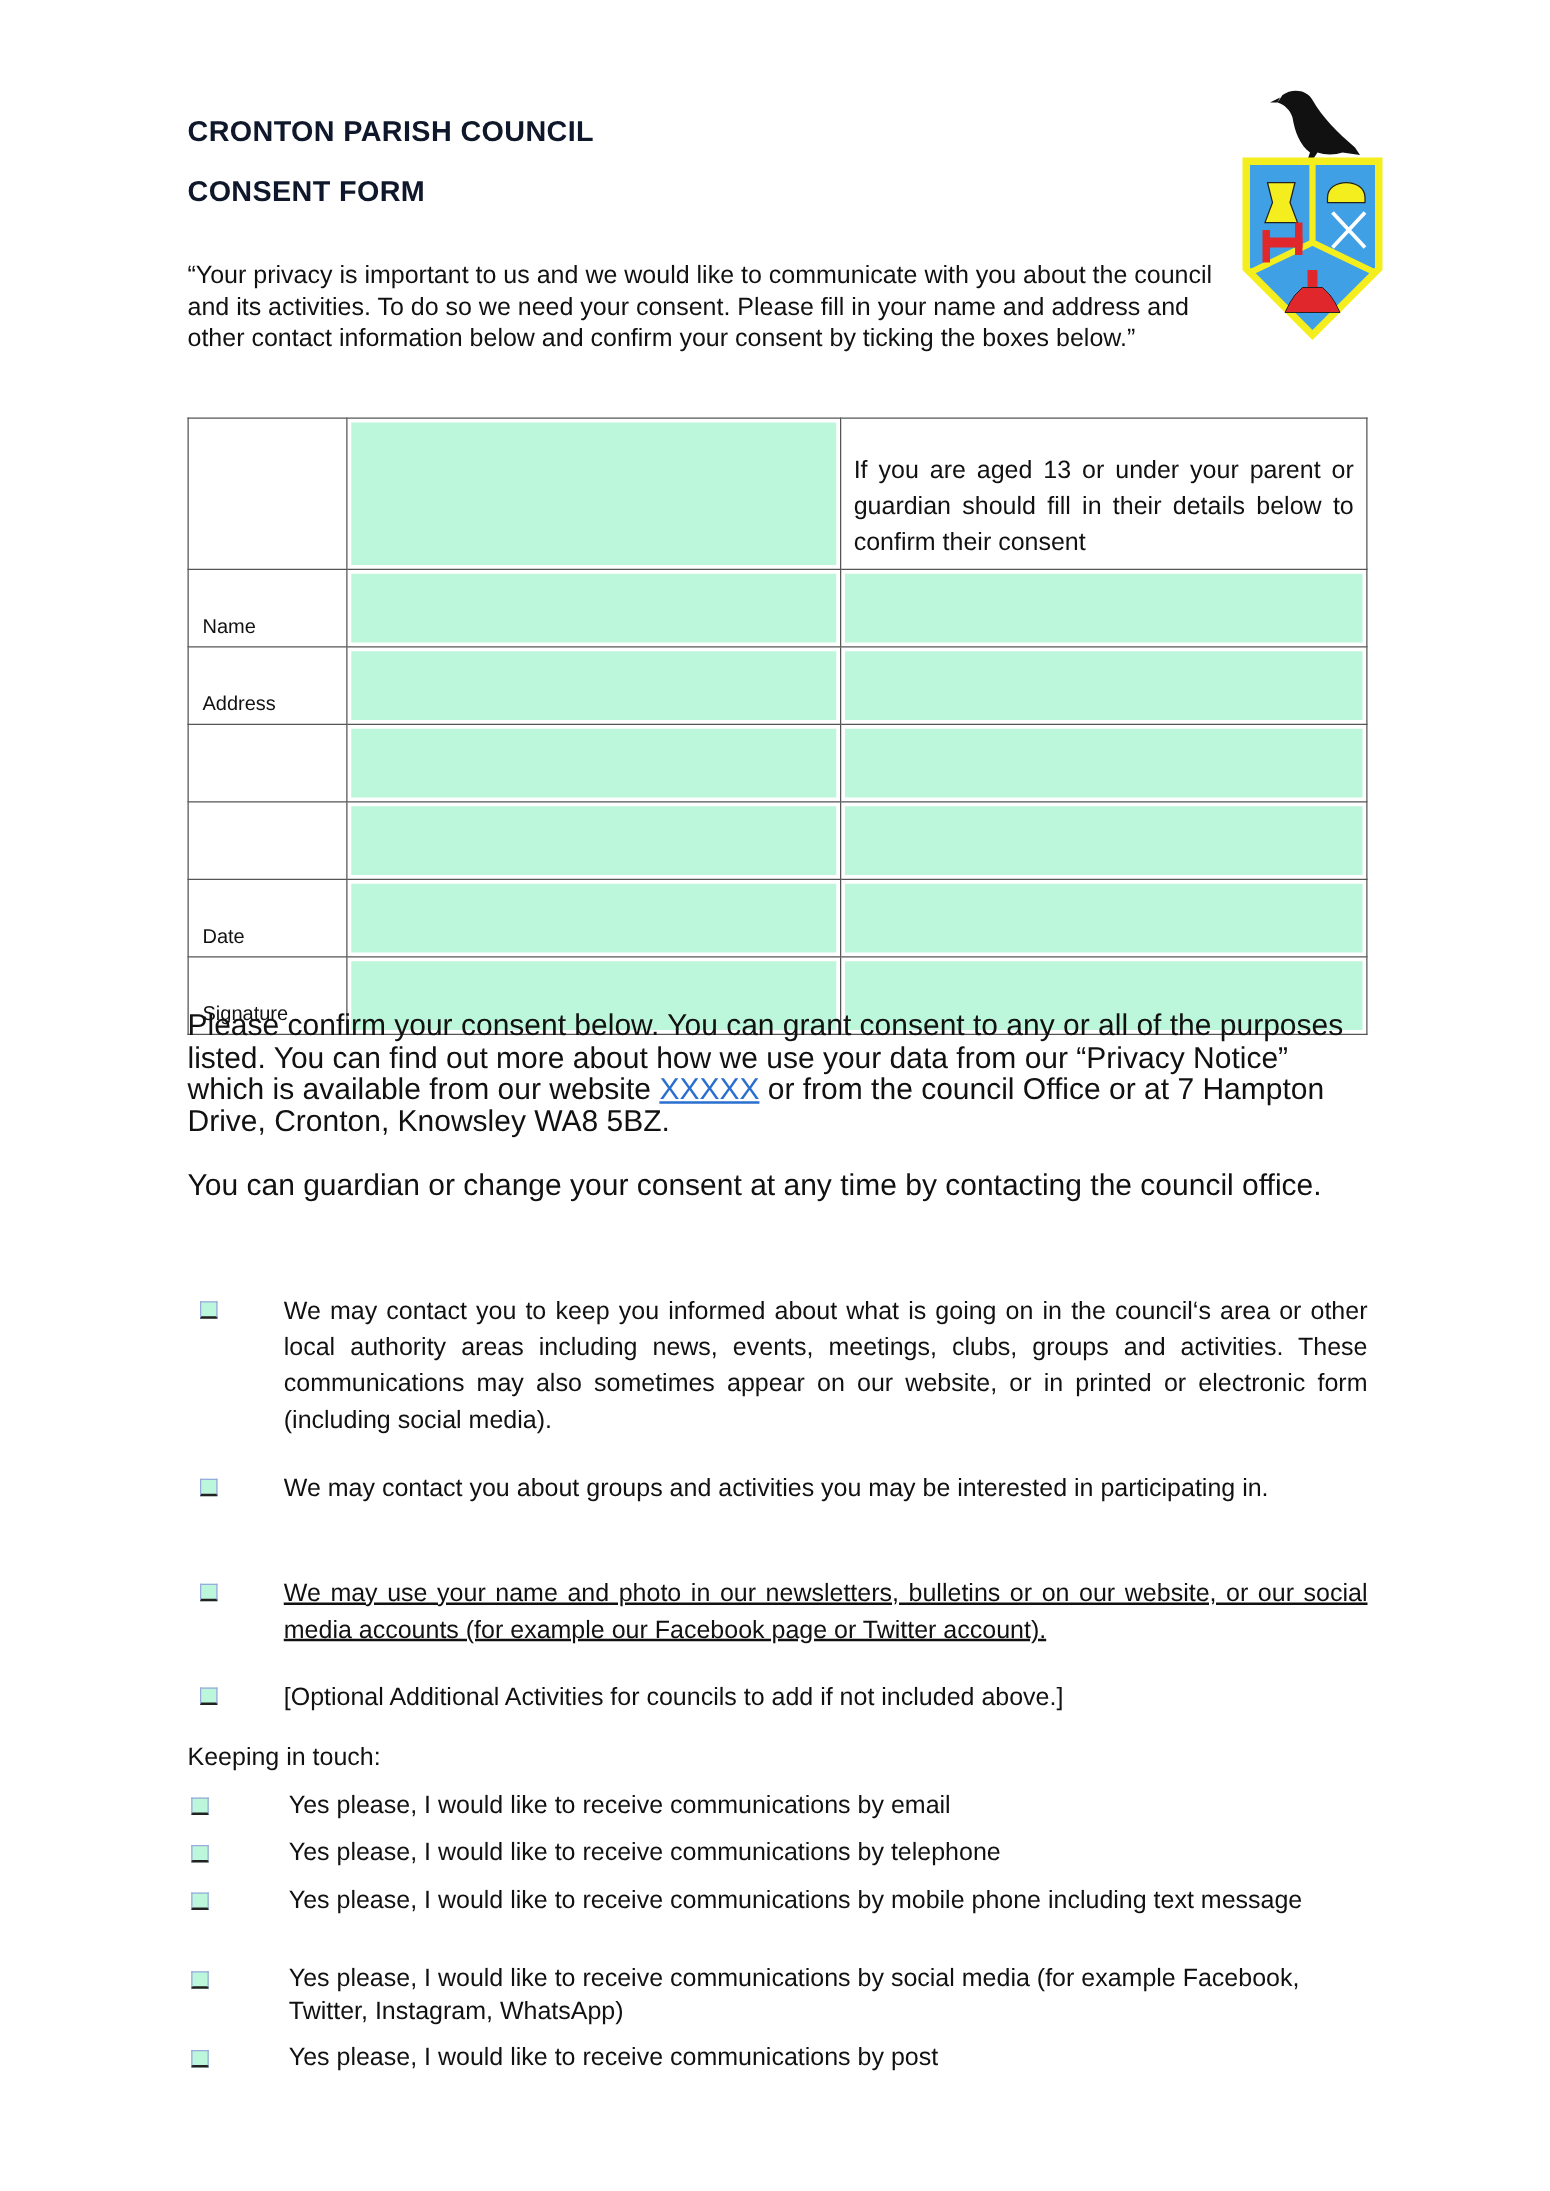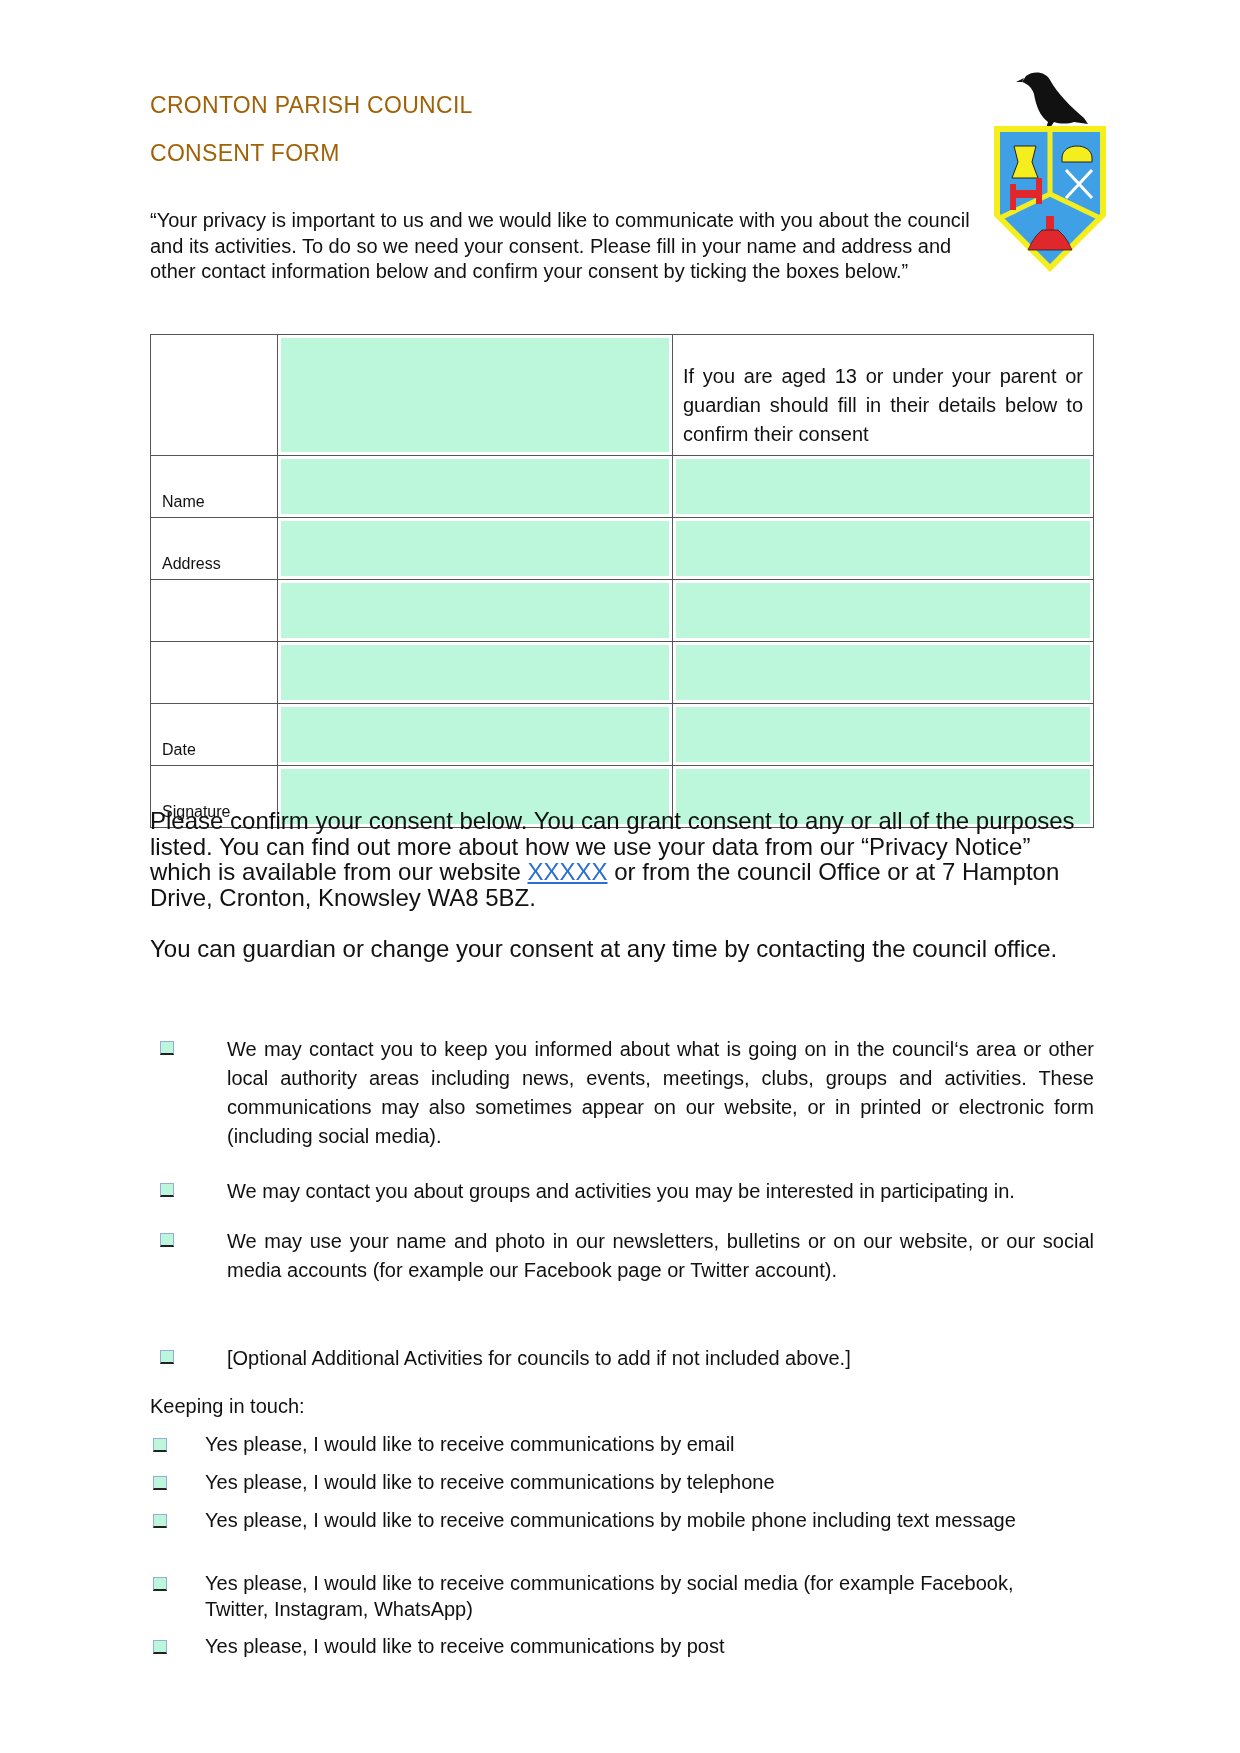--- a/index.html
+++ b/index.html
@@ -1,18 +1,18 @@
 <!DOCTYPE html>
 <html><head>
 <meta charset="utf-8">
 <style>
   html, body { margin: 0; padding: 0; background: #ffffff; }
   body { width: 1240px; height: 1753px; position: relative; font-family: "Liberation Sans", "DejaVu Sans", sans-serif; color: #111; overflow: hidden; }
   .abs { position: absolute; }
-  .title { left: 150px; font-weight: normal; font-size: 23px; letter-spacing: 0.3px; color: #a16207; }
+  .title { left: 150px; font-weight: bold; font-size: 23px; letter-spacing: 0.3px; color: #0f172a; }
   .t1 { top: 92px; }
   .t2 { top: 140px; }
   .crest { left: 988px; top: 66px; width: 124px; height: 210px; }
   .intro { left: 150px; top: 208px; width: 820px; font-size: 20px; line-height: 25.5px; }
   table.form { position: absolute; left: 150px; top: 334px; border-collapse: collapse; width: 944px; }
   table.form td { border: 1.5px solid #555; padding: 0; vertical-align: bottom; }
   td.lab { width: 128px; font-size: 16px; padding: 0 0 6px 11px !important; box-sizing: border-box; }
   td.fill { padding: 3px !important; }
   td.fill input { display: block; width: 100%; height: 100%; box-sizing: border-box; border: none; background: #bdf7db; font-family: "Liberation Sans", sans-serif; font-size: 18px; padding: 0 6px; outline: none; }
   tr.hdr td { height: 114px; }
@@ -21,21 +21,21 @@
   .para { left: 150px; width: 944px; font-size: 24px; line-height: 25.5px; }
   .p1 { top: 808px; }
   .p2 { top: 936px; }
   .link { color: #2a6fcf; text-decoration: underline; cursor: pointer; }
   .opt { position: absolute; left: 160px; width: 934px; display: flex; margin-top: 35px; }
   .cb { width: 14px; height: 14px; background: #bdf7db; border: 1px solid #9ad; border-bottom: 2.5px solid #222; box-sizing: border-box; flex: none; margin-top: 6px; cursor: pointer; }
   .opt .txt { margin-left: 53px; font-size: 20px; line-height: 29px; text-align: justify; flex: 1; }
   .keep { left: 150px; top: 1395px; font-size: 20px; }
   .kopt { position: absolute; left: 153px; width: 920px; display: flex; }
   .kopt .cb { margin-top: 6px; }
-  .kopt .txt { margin-left: 38px; font-size: 20px; line-height: 25.5px; flex: 1; }
+  .kopt .txt { margin-left: 64px; font-size: 20px; line-height: 25.5px; flex: 1; }
 </style>
 </head>
 <body>
 
 <div class="abs title t1">CRONTON PARISH COUNCIL</div>
 <div class="abs title t2">CONSENT FORM</div>
 
 <svg class="abs crest" viewBox="0 0 124 210" xmlns="http://www.w3.org/2000/svg">
 
   <g>
@@ -134,21 +134,21 @@
 <div class="abs para p2">You can guardian or change your consent at any time by contacting the council office.</div>
 
 <div class="opt" style="top:1000px;">
   <div class="cb"></div>
   <div class="txt">We may contact you to keep you informed about what is going on in the council‘s area or other local authority areas including news, events, meetings, clubs, groups and activities.  These communications may also sometimes appear on our website, or in printed or electronic form (including social media).</div>
 </div>
 <div class="opt" style="top:1142px;">
   <div class="cb"></div>
   <div class="txt">We may contact you about groups and activities you may be interested in participating in.</div>
 </div>
-<div class="opt" style="top:1192px;">
+<div class="opt" style="top:1226px;text-decoration:underline;">
   <div class="cb"></div>
   <div class="txt">We may use your name and photo in our newsletters, bulletins or on our website, or our social media accounts (for example our Facebook page or Twitter account).</div>
 </div>
 <div class="opt" style="top:1309px;">
   <div class="cb"></div>
   <div class="txt">[Optional Additional Activities for councils to add if not included above.]</div>
 </div>
 
 <div class="abs keep">Keeping in touch:</div>
 

